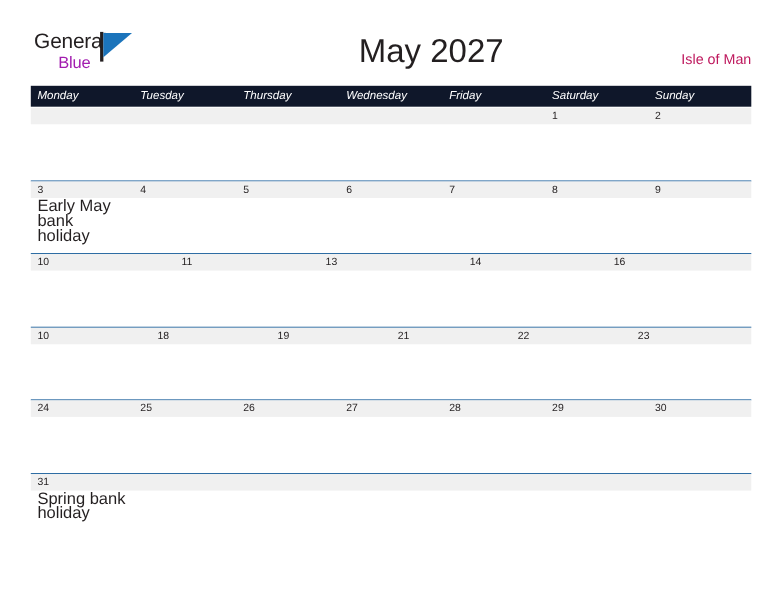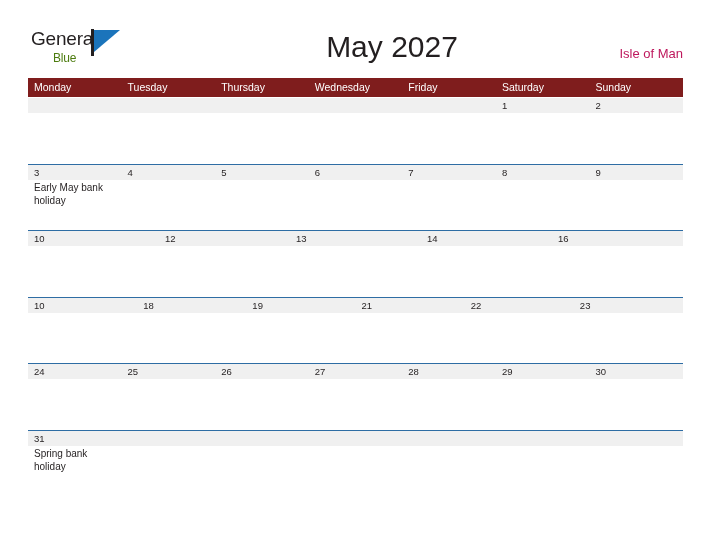--- a/index.html
+++ b/index.html
@@ -44,23 +44,23 @@
     font-size: 19px;
     line-height: 22px;
     color: #231f20;
     letter-spacing: -0.2px;
     white-space: nowrap;
   }
   .logo-blue {
     position: absolute;
     left: 22px;
     top: 19px;
-    font-size: 12px;
+    font-size: 15px;
     line-height: 22px;
-    color: #4d7c0f;
+    color: #a21caf;
     letter-spacing: -0.2px;
     white-space: nowrap;
   }
   .logo-flag {
     position: absolute;
     left: 60px;
     top: 1px;
     width: 30px;
     height: 27px;
   }
@@ -110,21 +110,22 @@
     position: absolute;
     left: 28px;
     top: 78px;
     width: 655px;
   }
 
   .dow-row {
     display: flex;
     width: 655px;
     height: 19px;
-    background: #7f1d1d;
+    background: #0f172a;
+    font-style: italic;
   }
   .dow-cell {
     flex: 1 1 0;
     box-sizing: border-box;
     padding-left: 6px;
     font-size: 10.5px;
     line-height: 19px;
     color: #ffffff;
     white-space: nowrap;
     overflow: hidden;
@@ -168,21 +169,21 @@
   }
   .day-num {
     display: block;
     font-size: 9.5px;
     line-height: 15px;
     color: #231f20;
     height: 15px;
   }
   .day-event {
     display: block;
-    font-size: 10px;
+    font-size: 15px;
     line-height: 13.5px;
     color: #231f20;
     padding-top: 1px;
     word-wrap: break-word;
   }
   .day-cell.empty .day-num { color: transparent; }
 </style>
 </head>
 <body>
 
@@ -288,21 +289,21 @@
 
     <div class="week-row">
       <div class="week-rule"></div>
       <div class="date-band"></div>
       <div class="cells">
         <div class="day-cell">
           <span class="day-num">10</span>
           <span class="day-event"></span>
         </div>
         <div class="day-cell">
-          <span class="day-num">12</span>
+          <span class="day-num">11</span>
           <span class="day-event"></span>
         </div>
         <div class="day-cell">
           <span class="day-num">13</span>
           <span class="day-event"></span>
         </div>
         <div class="day-cell">
           <span class="day-num">14</span>
           <span class="day-event"></span>
         </div>

